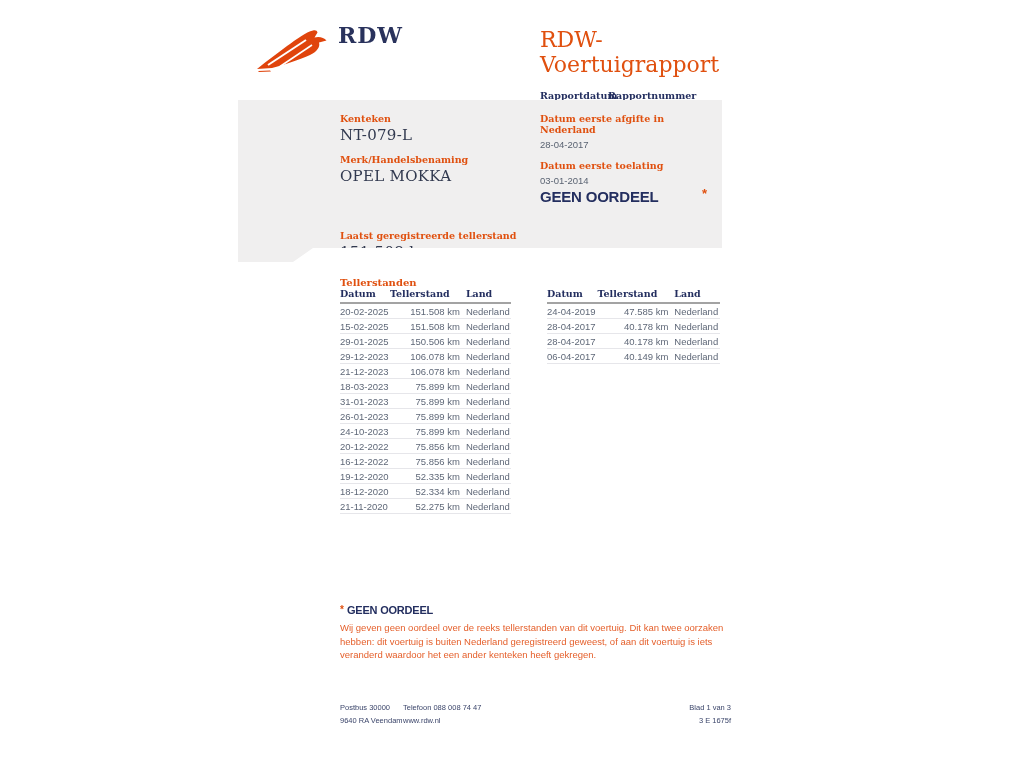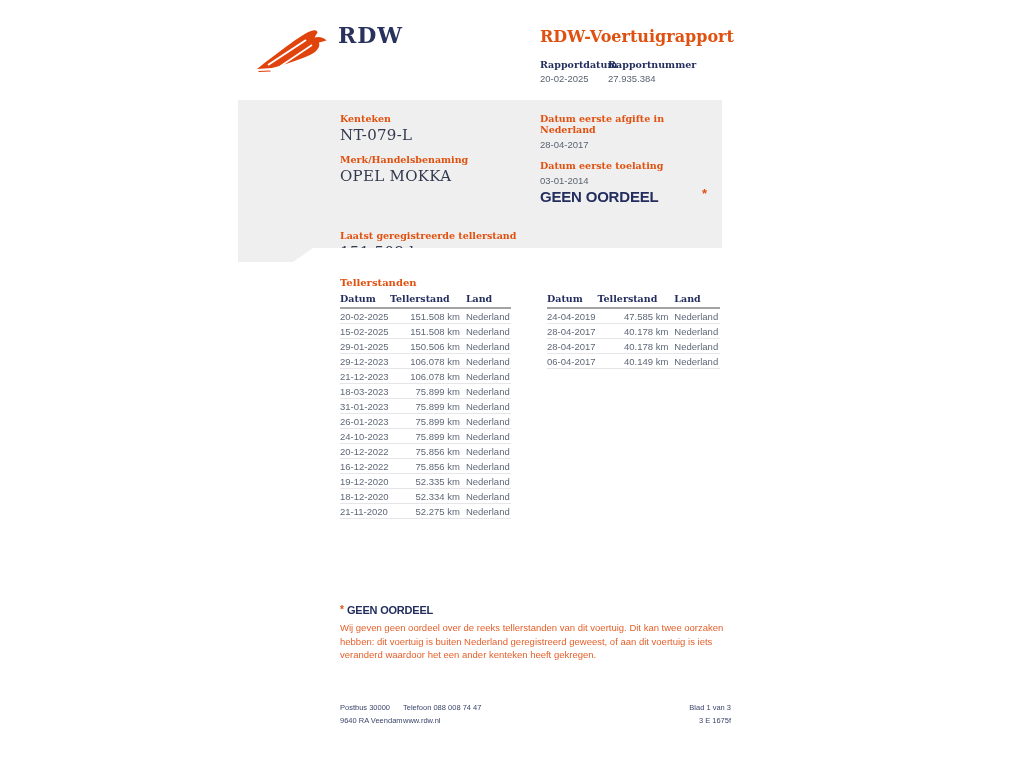--- a/index.html
+++ b/index.html
@@ -11,21 +11,21 @@
 
   
   .logo-bird { position:absolute; left:256px; top:28px; width:76px; height:44px; }
   .logo-text {
     position:absolute; left:338px; top:22px;
     font-family:"DejaVu Serif", serif; font-weight:600; font-size:22px;
     color:#29325c; letter-spacing:1px;
   }
   .hdr-right { position:absolute; left:540px; top:27px; width:200px; }
   .report-title {
-    font-family:"DejaVu Serif", serif; font-weight:700; font-size:16px;
+    font-family:"DejaVu Serif", serif; font-weight:400; font-size:22px;
     color:#e0500f;
   }
   .meta-row { display:flex; margin-top:13px; }
   .meta-col1 { width:68px; }
   .meta-label {
     font-family:"DejaVu Serif", serif; font-weight:700; font-size:9.5px;
     color:#232e5f;
   }
   .meta-value { font-size:9.5px; color:#5a6372; margin-top:3px; }
 
@@ -54,21 +54,21 @@
   }
   .card-asterisk {
     position:absolute; left:464px; top:86px;
     color:#e0500f; font-weight:700; font-size:13px;
   }
 
   
   .tables-block { position:absolute; left:340px; top:277px; }
   .section-title {
     font-family:"DejaVu Serif", serif; font-weight:700; font-size:10px;
-    color:#e0500f; margin-bottom:5px;
+    color:#e0500f; 
   }
   .tables-row { display:flex; align-items:flex-start; }
   table { border-collapse:collapse; }
   .tbl-left  { width:171px; }
   .tbl-right { width:173px; margin-left:36px; }
   th {
     font-family:"DejaVu Serif", serif; font-weight:700; font-size:9.5px;
     color:#232e5f; text-align:left; padding:0 0 3px 0;
     border-bottom:2px solid #a3a3a3;
   }

